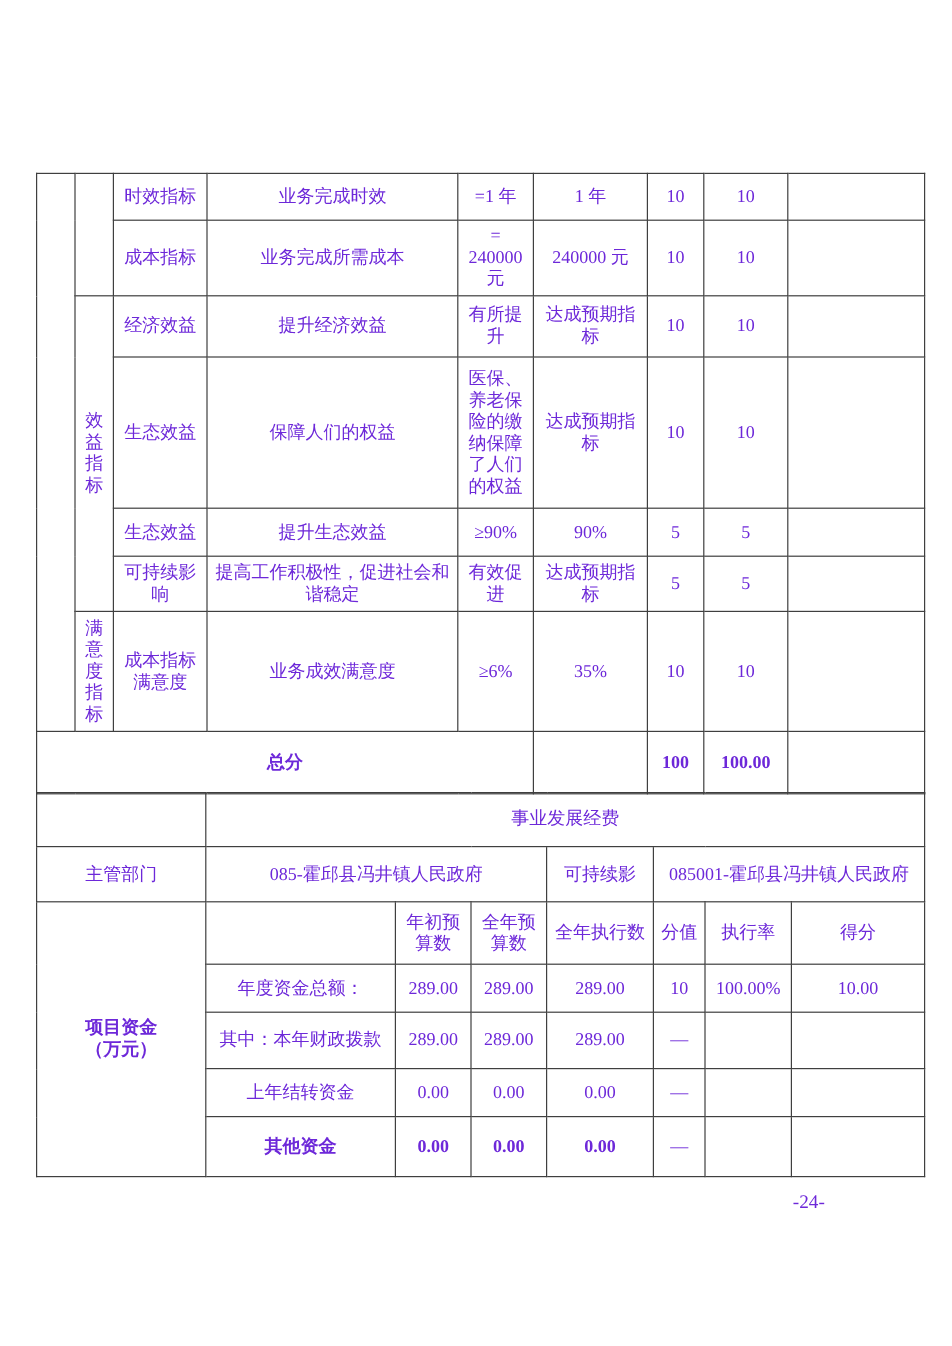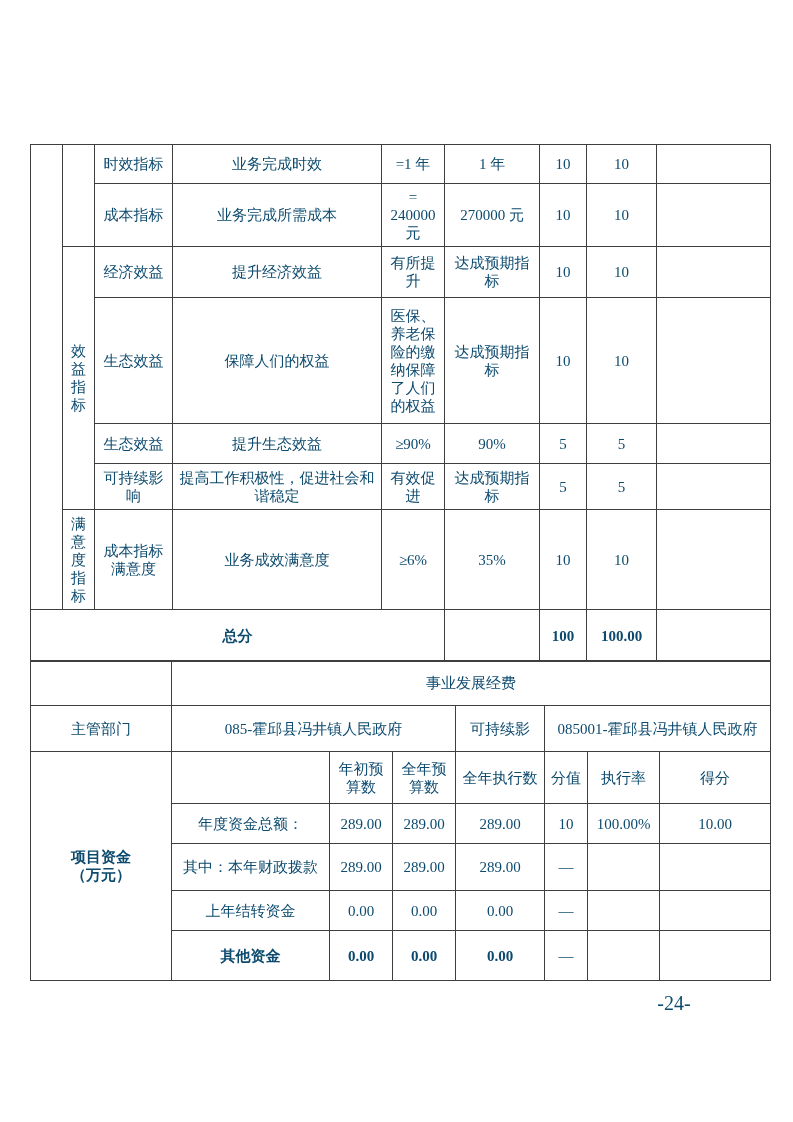--- a/index.html
+++ b/index.html
@@ -1,21 +1,21 @@
 <!DOCTYPE html>
 <html><head>
 <meta charset="utf-8">
 <style>
   html,body{margin:0;padding:0;background:#ffffff;}
   .page{
     position:relative;
     width:793px;height:1122px;
     background:#ffffff;
     font-family:"Liberation Serif","DejaVu Serif",serif;
-    color:#0c4a6e;
+    color:#6d28d9;
     overflow:hidden;
   }
   table.doc{
     position:absolute;
     border-collapse:collapse;
     table-layout:fixed;
   }
   table.doc td{
     border:1px solid #3f3f3f;
     text-align:center;
@@ -28,21 +28,21 @@
   }
   td.al{text-align:left;padding-left:7px;padding-right:4px;margin-left:38px;}
   td.ar{text-align:right;padding-right:4px;}
   td.bold{font-weight:bold;}
   td.vtext{line-height:19px;padding:0;}
   td.nb{border-bottom:none;font-weight:bold;}
   .pageno{
     position:absolute;
     left:648px;top:993px;width:52px;
     text-align:center;
-    font-size:20px;line-height:20px;
+    font-size:16px;line-height:20px;
   }
 </style>
 </head>
 <body>
 
 <div class="page">
 
   <table class="doc" style="left:30px;top:144px;width:741px;">
     <colgroup>
       <col style="width:32px">
@@ -68,21 +68,21 @@
       <td>10</td>
       <td></td>
     </tr>
 
     <tr style="height:63px">
       <td>成本指标</td>
       <td class="al">业务完成所需成本</td>
       <td>=
 240000
 元</td>
-      <td>270000 元</td>
+      <td>240000 元</td>
       <td>10</td>
       <td>10</td>
       <td></td>
     </tr>
 
     <tr style="height:51px">
       <td rowspan="4" class="vtext">效
 益
 指
 标</td>

